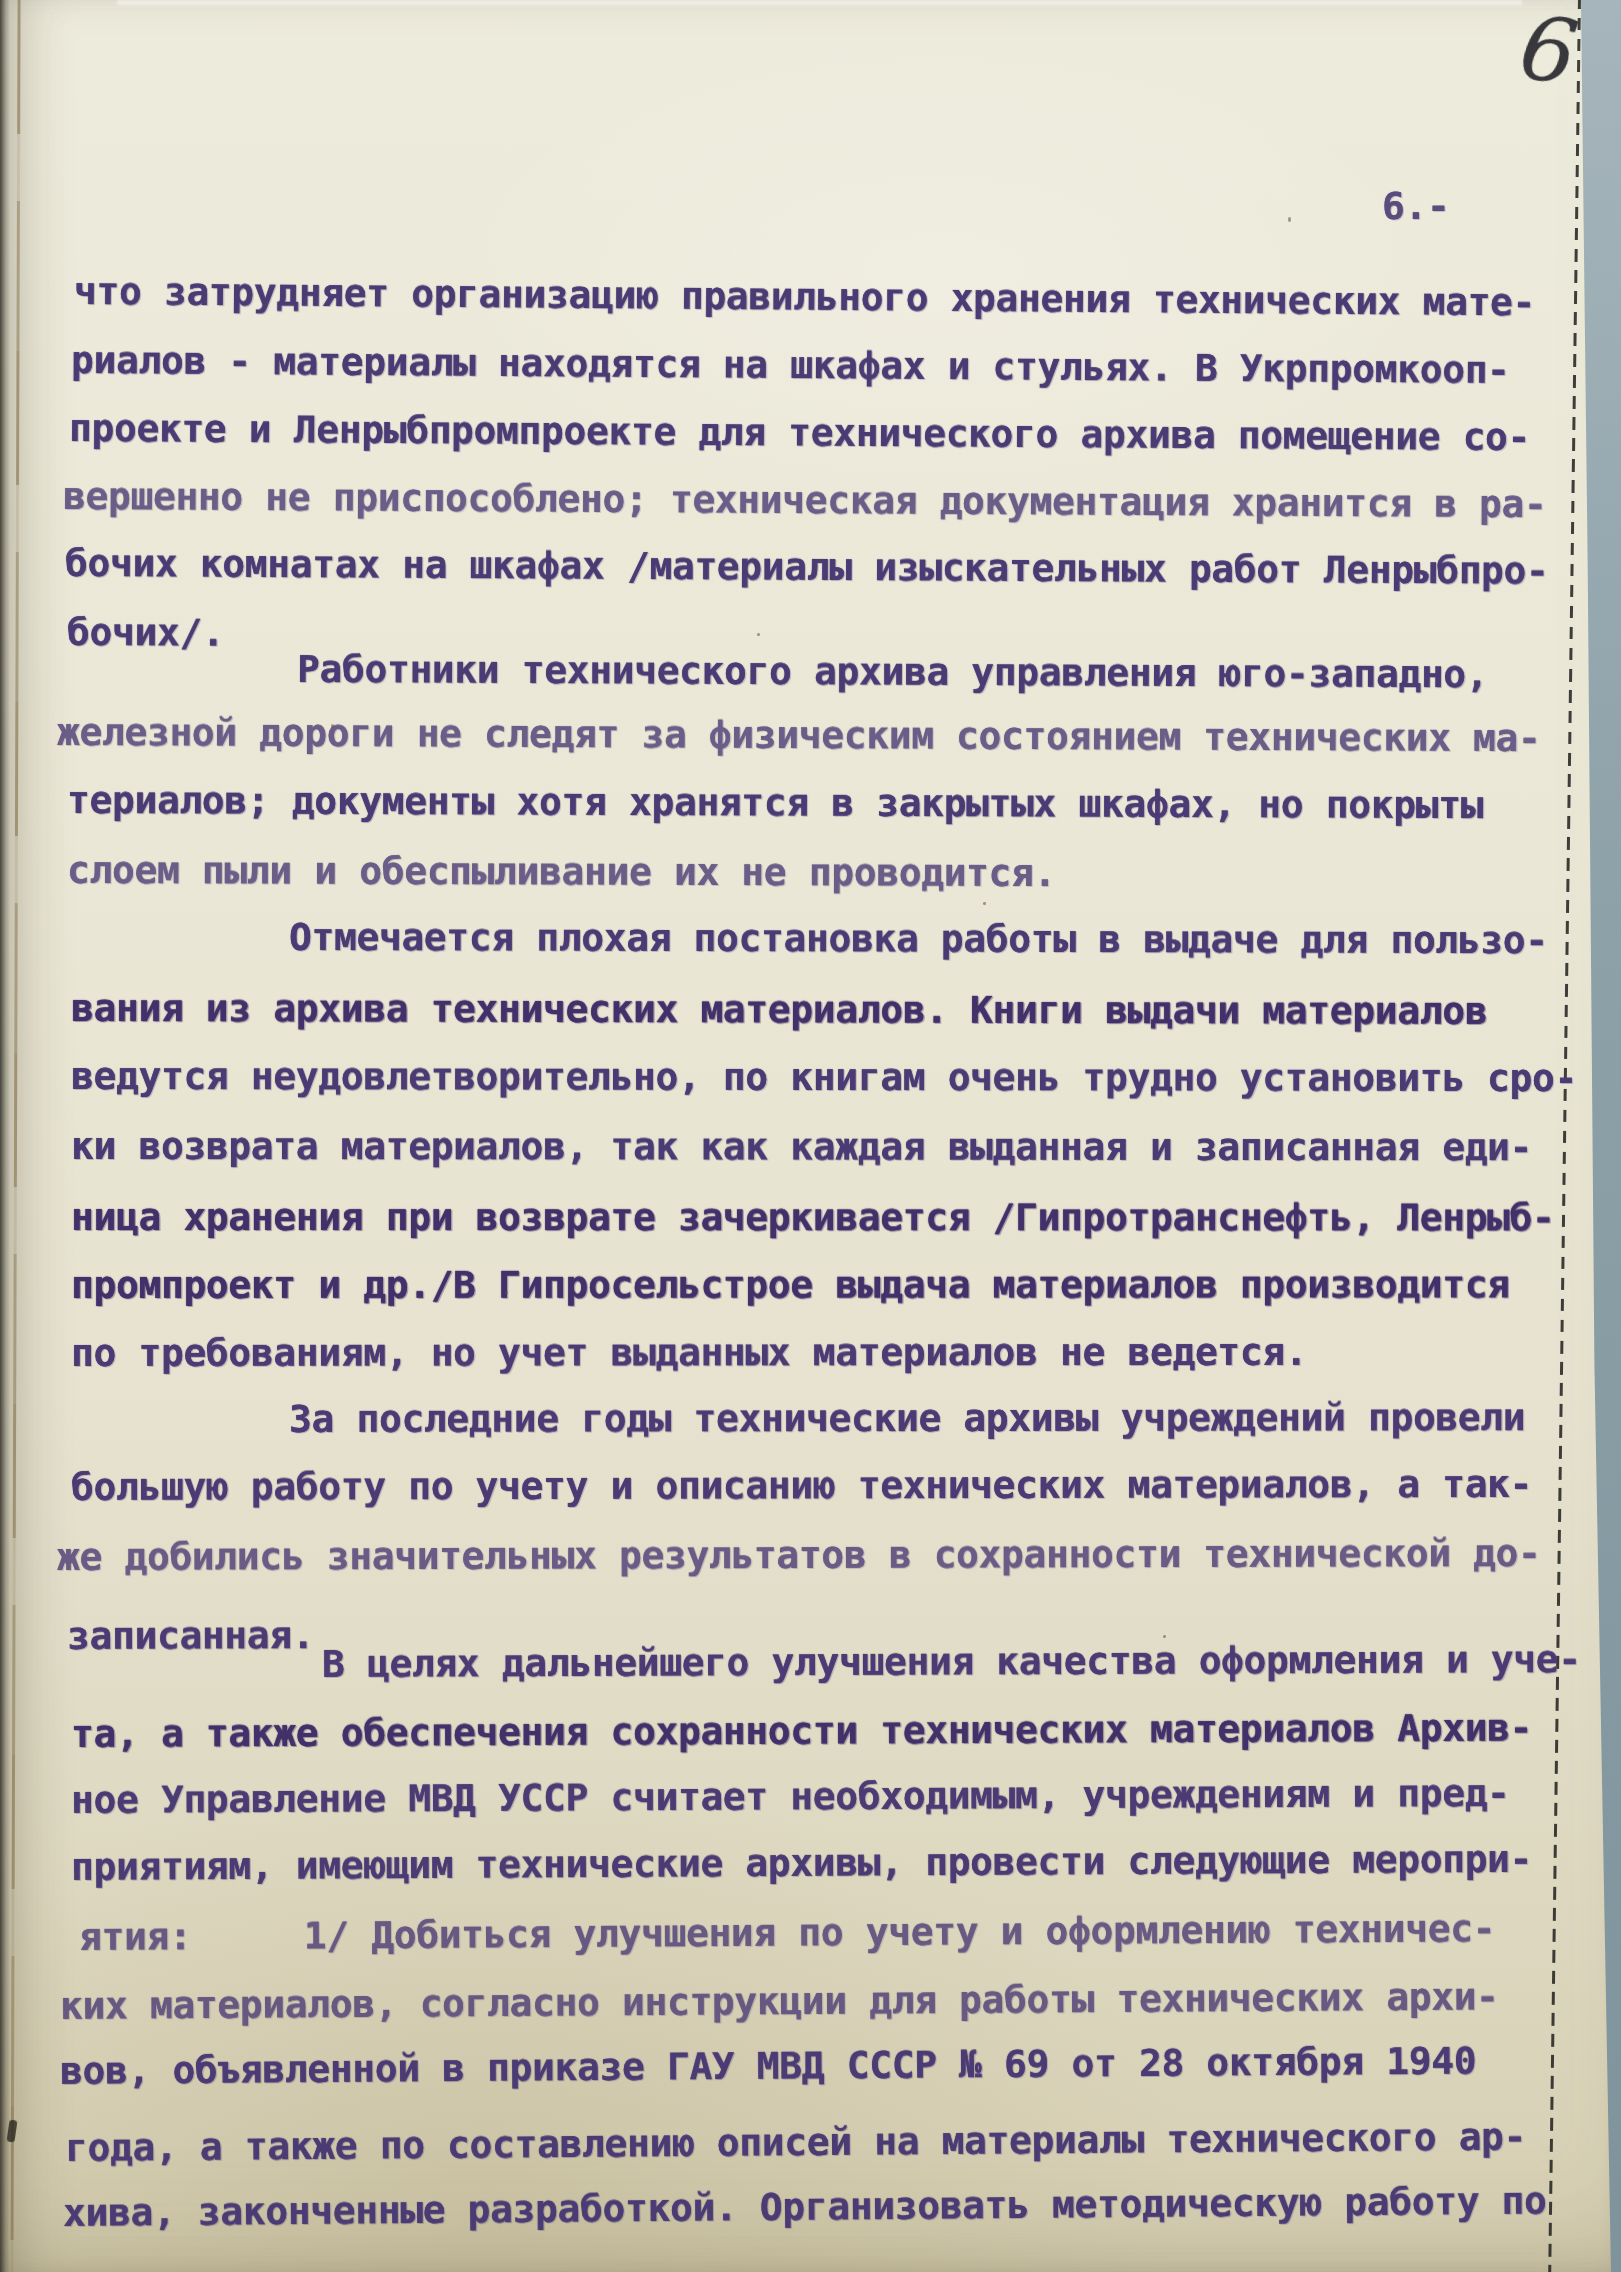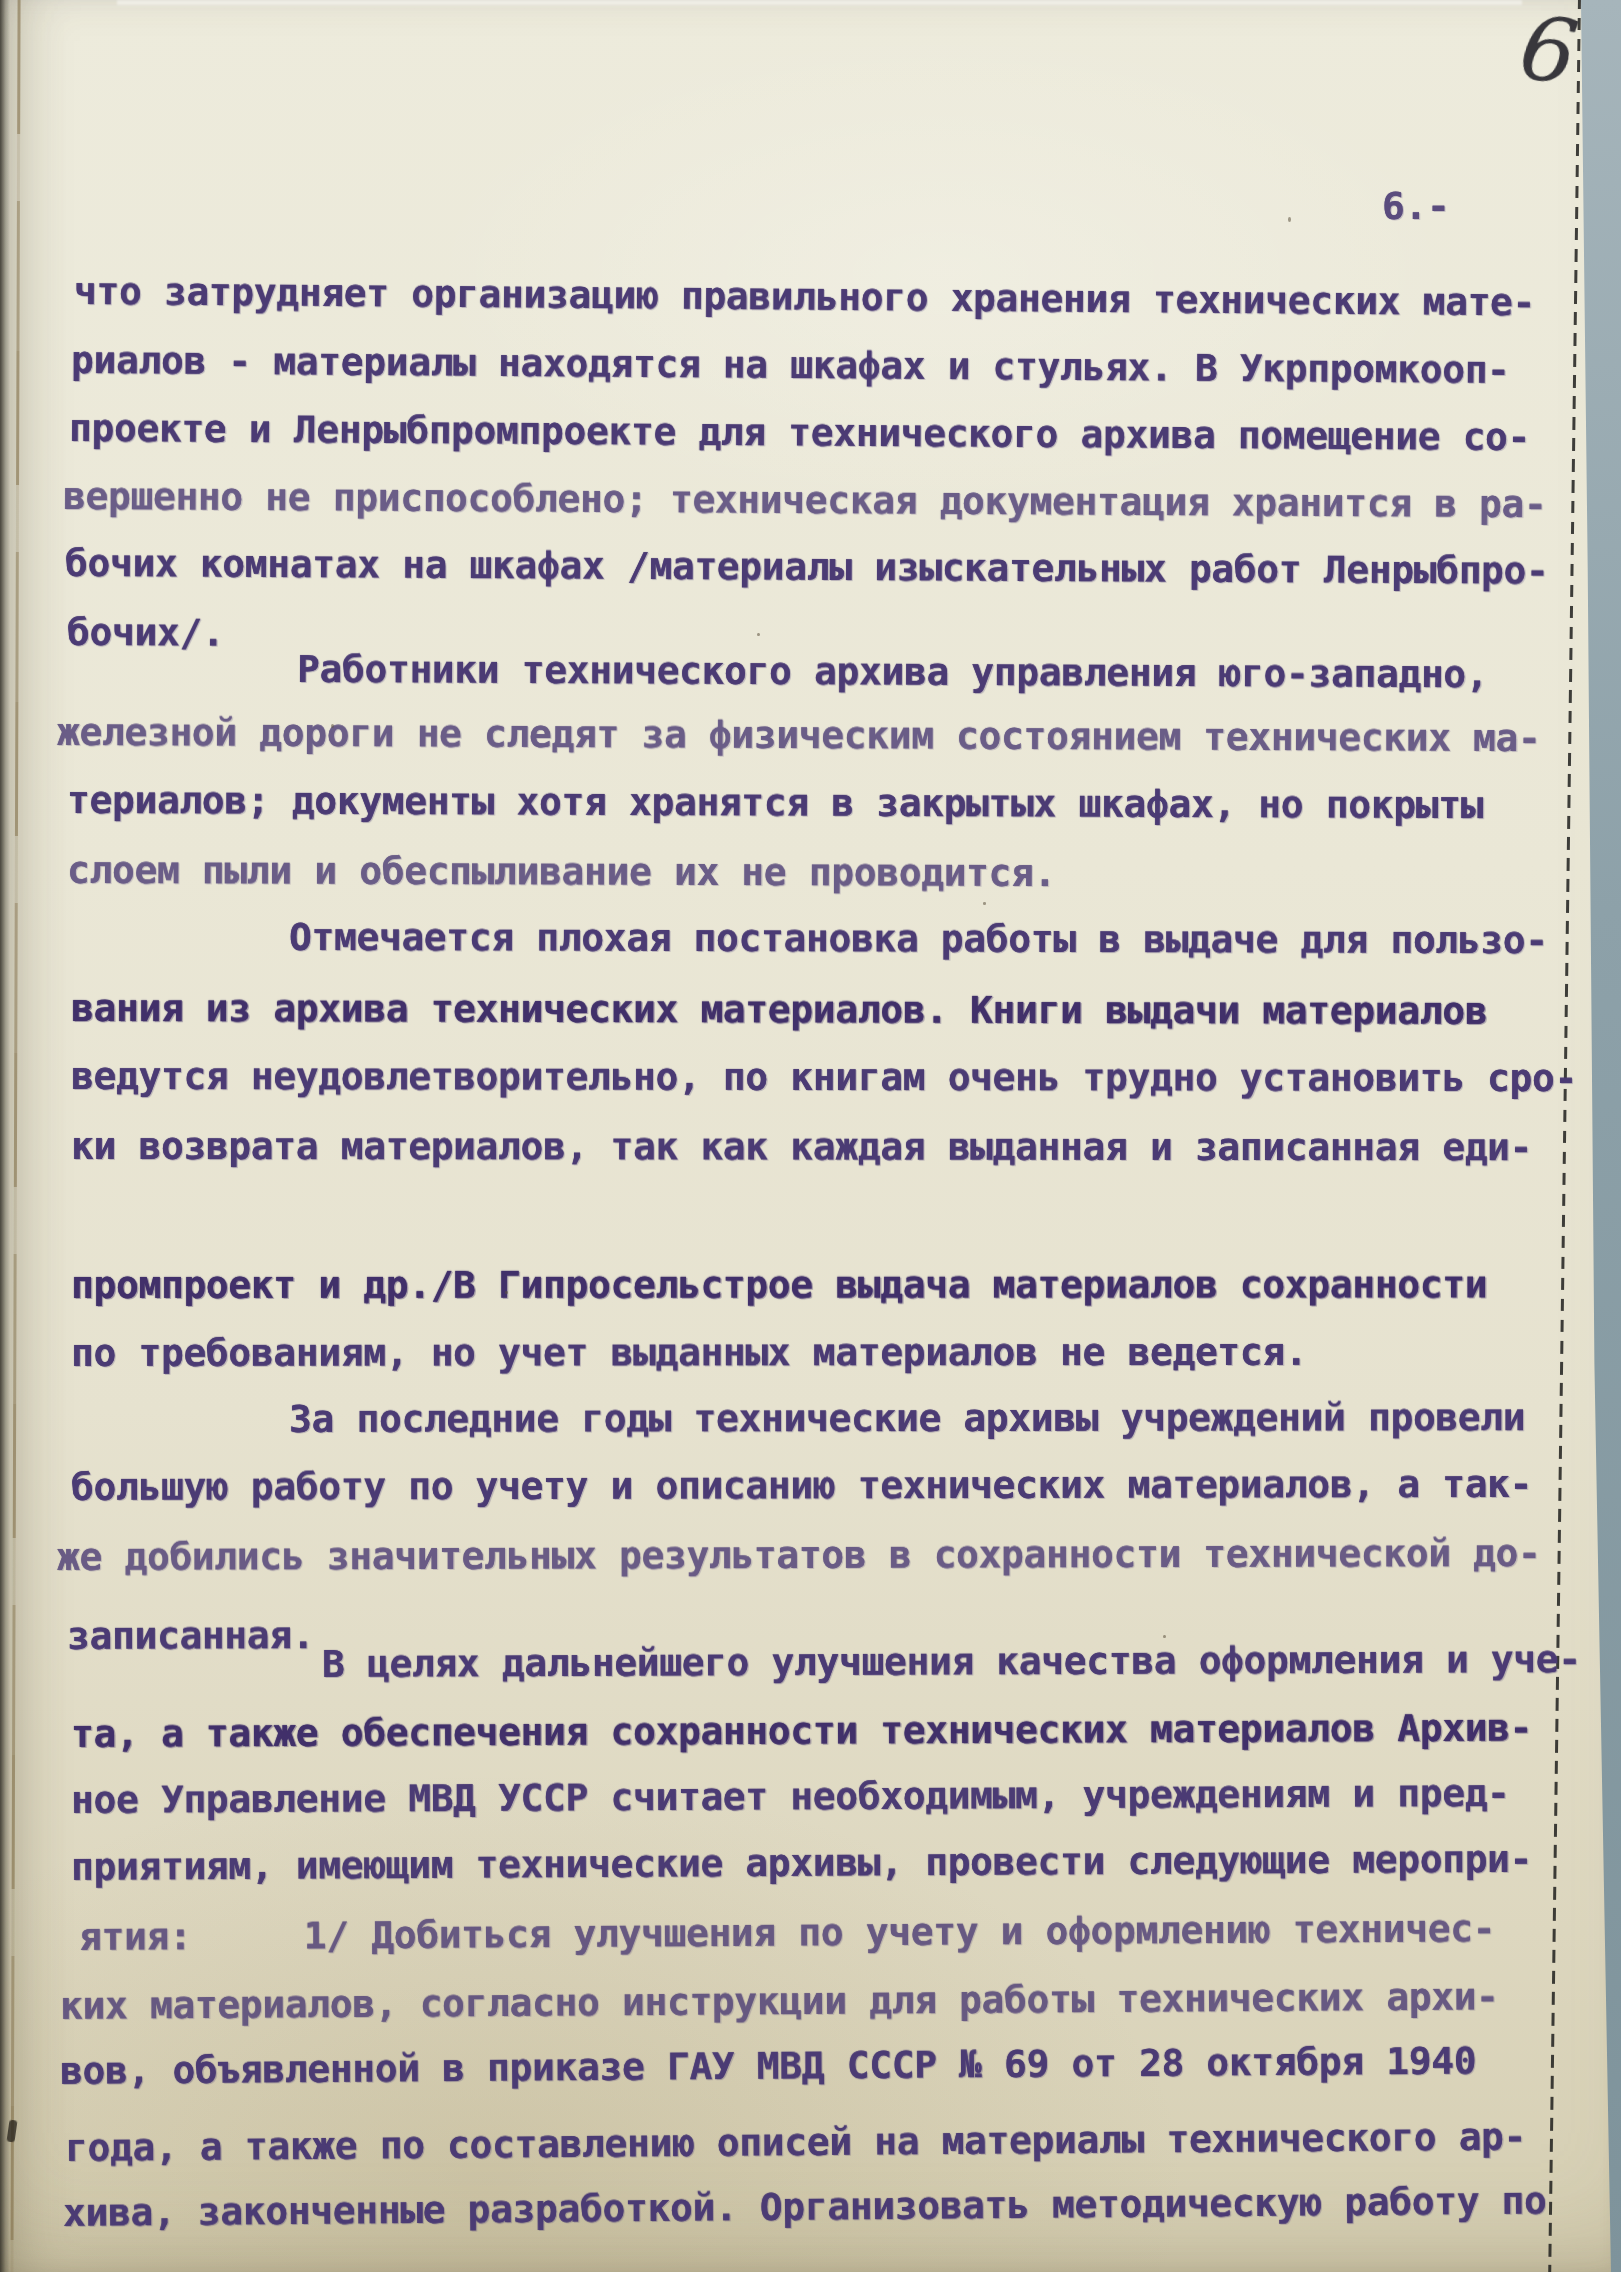--- a/index.html
+++ b/index.html
@@ -105,21 +105,22 @@
   <div class="tl" style="top:538px;left:65px;transform:rotate(.30deg)">бочих комнатах на шкафах /материалы изыскательных работ Ленрыбпро-</div>
   <div class="tl" style="top:607px;left:67px;transform:rotate(.28deg)">бочих/.</div>
   <div class="tl" style="top:644px;left:297px;transform:rotate(.26deg)">Работники технического архива управления юго-западно,</div>
   <div class="tl faint" style="top:707px;left:57px;transform:rotate(.24deg)">железной дороги не следят за физическим состоянием технических ма-</div>
   <div class="tl" style="top:775px;left:67px;transform:rotate(.21deg)">териалов; документы хотя хранятся в закрытых шкафах, но покрыты</div>
   <div class="tl faint" style="top:845px;left:67px;transform:rotate(.18deg)">слоем пыли и обеспыливание их не проводится.</div>
   <div class="tl" style="top:912px;left:289px;transform:rotate(.15deg)">Отмечается плохая постановка работы в выдаче для пользо-</div>
   <div class="tl dark" style="top:983px;left:71px;transform:rotate(.12deg)">вания из архива технических материалов. Книги выдачи материалов</div>
   <div class="tl" style="top:1051px;left:71px;transform:rotate(.08deg)">ведутся неудовлетворительно, по книгам очень трудно установить сро-</div>
   <div class="tl" style="top:1121px;left:71px;transform:rotate(.05deg)">ки возврата материалов, так как каждая выданная и записанная еди-</div>
-  <div class="tl dark" style="top:1260px;left:71px;transform:rotate(-.02deg)">промпроект и др./В Гипросельстрое выдача материалов сохранности</div>
+  <div class="tl dark" style="top:1192px;left:71px;transform:rotate(.02deg)">ница хранения при возврате зачеркивается /Гипротранснефть, Ленрыб-</div>
+  <div class="tl dark" style="top:1260px;left:71px;transform:rotate(-.02deg)">промпроект и др./В Гипросельстрое выдача материалов производится</div>
   <div class="tl" style="top:1328px;left:71px;transform:rotate(-.05deg)">по требованиям, но учет выданных материалов не ведется.</div>
   <div class="tl" style="top:1394px;left:289px;transform:rotate(-.08deg)">За последние годы технические архивы учреждений провели</div>
   <div class="tl" style="top:1462px;left:71px;transform:rotate(-.12deg)">большую работу по учету и описанию технических материалов, а так-</div>
   <div class="tl faint" style="top:1532px;left:57px;transform:rotate(-.15deg)">же добились значительных результатов в сохранности технической до-</div>
   <div class="tl" style="top:1611px;left:67px;transform:rotate(-.18deg)">записанная.</div>
   <div class="tl" style="top:1639px;left:322px;transform:rotate(-.22deg)">В целях дальнейшего улучшения качества оформления и уче-</div>
   <div class="tl dark" style="top:1709px;left:71px;transform:rotate(-.25deg)">та, а также обеспечения сохранности технических материалов Архив-</div>
   <div class="tl" style="top:1775px;left:71px;transform:rotate(-.28deg)">ное Управление МВД УССР считает необходимым, учреждениям и пред-</div>
   <div class="tl" style="top:1842px;left:71px;transform:rotate(-.32deg)">приятиям, имеющим технические архивы, провести следующие меропри-</div>
   <div class="tl faint" style="top:1912px;left:79px;transform:rotate(-.35deg)">ятия:     1/ Добиться улучшения по учету и оформлению техничес-</div>

